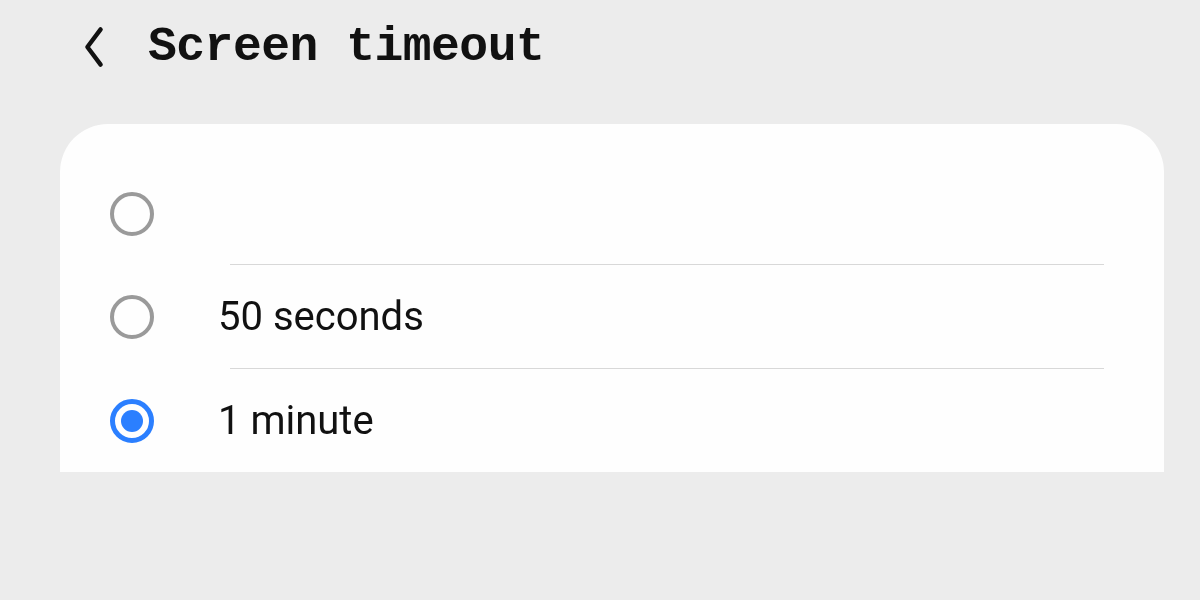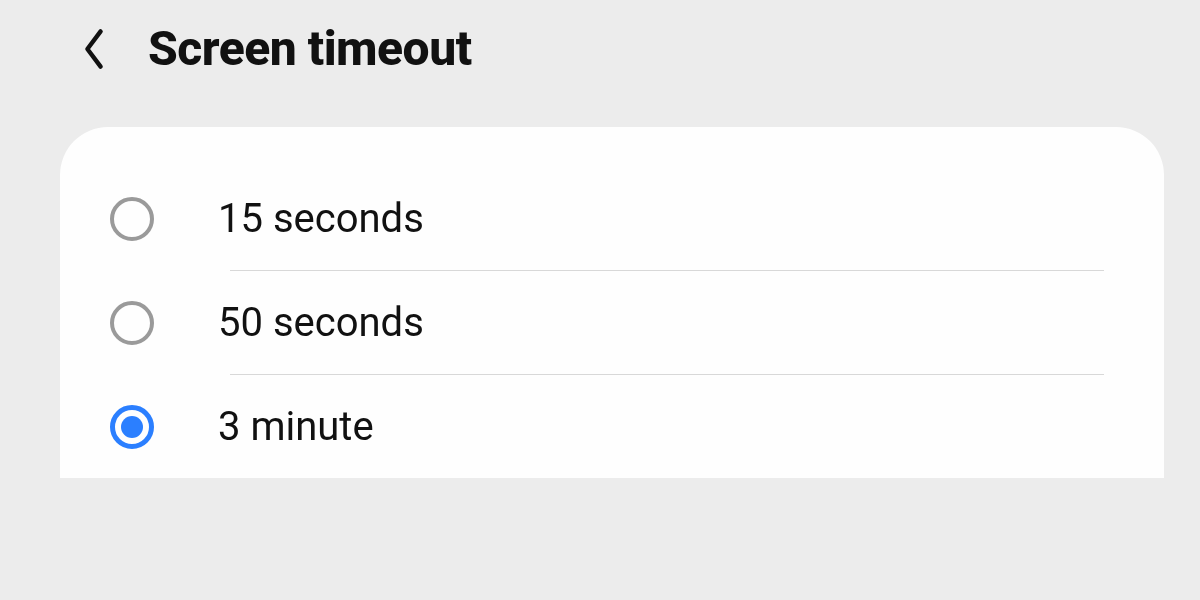--- a/index.html
+++ b/index.html
@@ -30,20 +30,21 @@
     }
     .back-icon svg {
       width: 28px;
       height: 44px;
     }
     .title {
       font-size: 48px;
       font-weight: 800;
       color: #111;
       letter-spacing: -0.5px;
+      font-family: Liberation Mono, monospace;
     }
     .card {
       background: #fefefe;
       margin: 20px 36px 0 60px;
       border-radius: 48px 48px 0 0;
       padding: 40px 60px 0 50px;
     }
     .option {
       display: flex;
       align-items: center;
@@ -102,36 +103,35 @@
   </div>
   <h1 class="title">Screen timeout</h1>
 </div>
 
 <div class="card">
 
   <div class="option">
     <div class="radio">
       <div class="radio-unselected"></div>
     </div>
-    <span class="option-label">15 seconds</span>
   </div>
 
   <div class="divider"></div>
 
   <div class="option">
     <div class="radio">
       <div class="radio-unselected"></div>
     </div>
     <span class="option-label">50 seconds</span>
   </div>
 
   <div class="divider"></div>
 
   <div class="option">
     <div class="radio">
       <div class="radio-selected-outer">
         <div class="radio-selected-inner"></div>
       </div>
     </div>
-    <span class="option-label">3 minute</span>
+    <span class="option-label">1 minute</span>
   </div>
 
 </div>
 
 </body></html>

